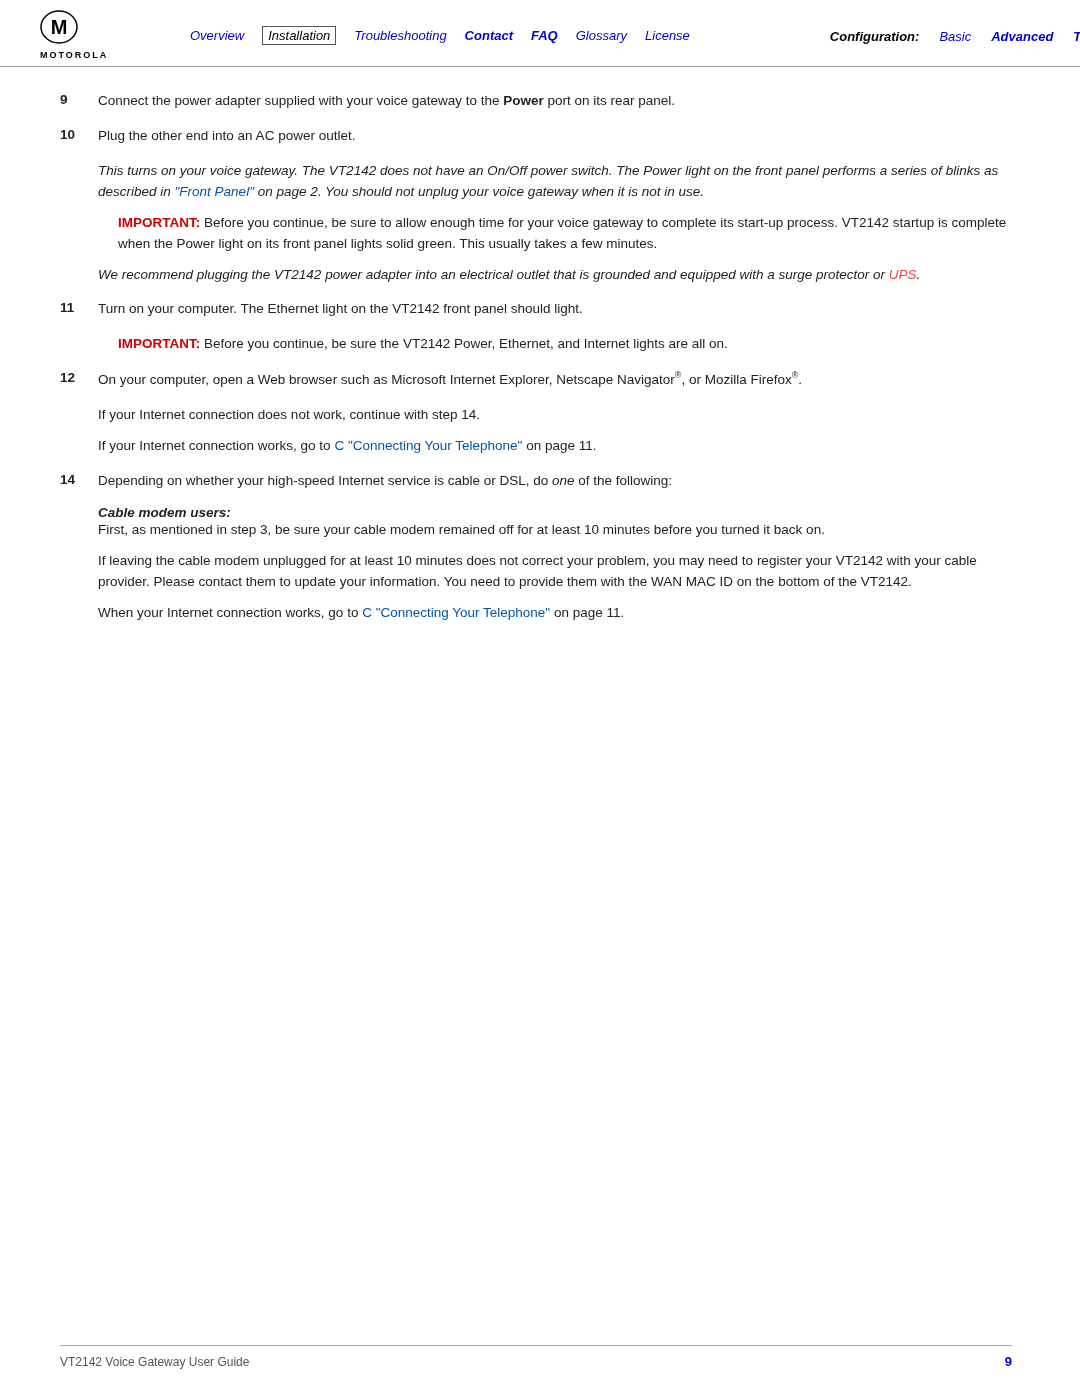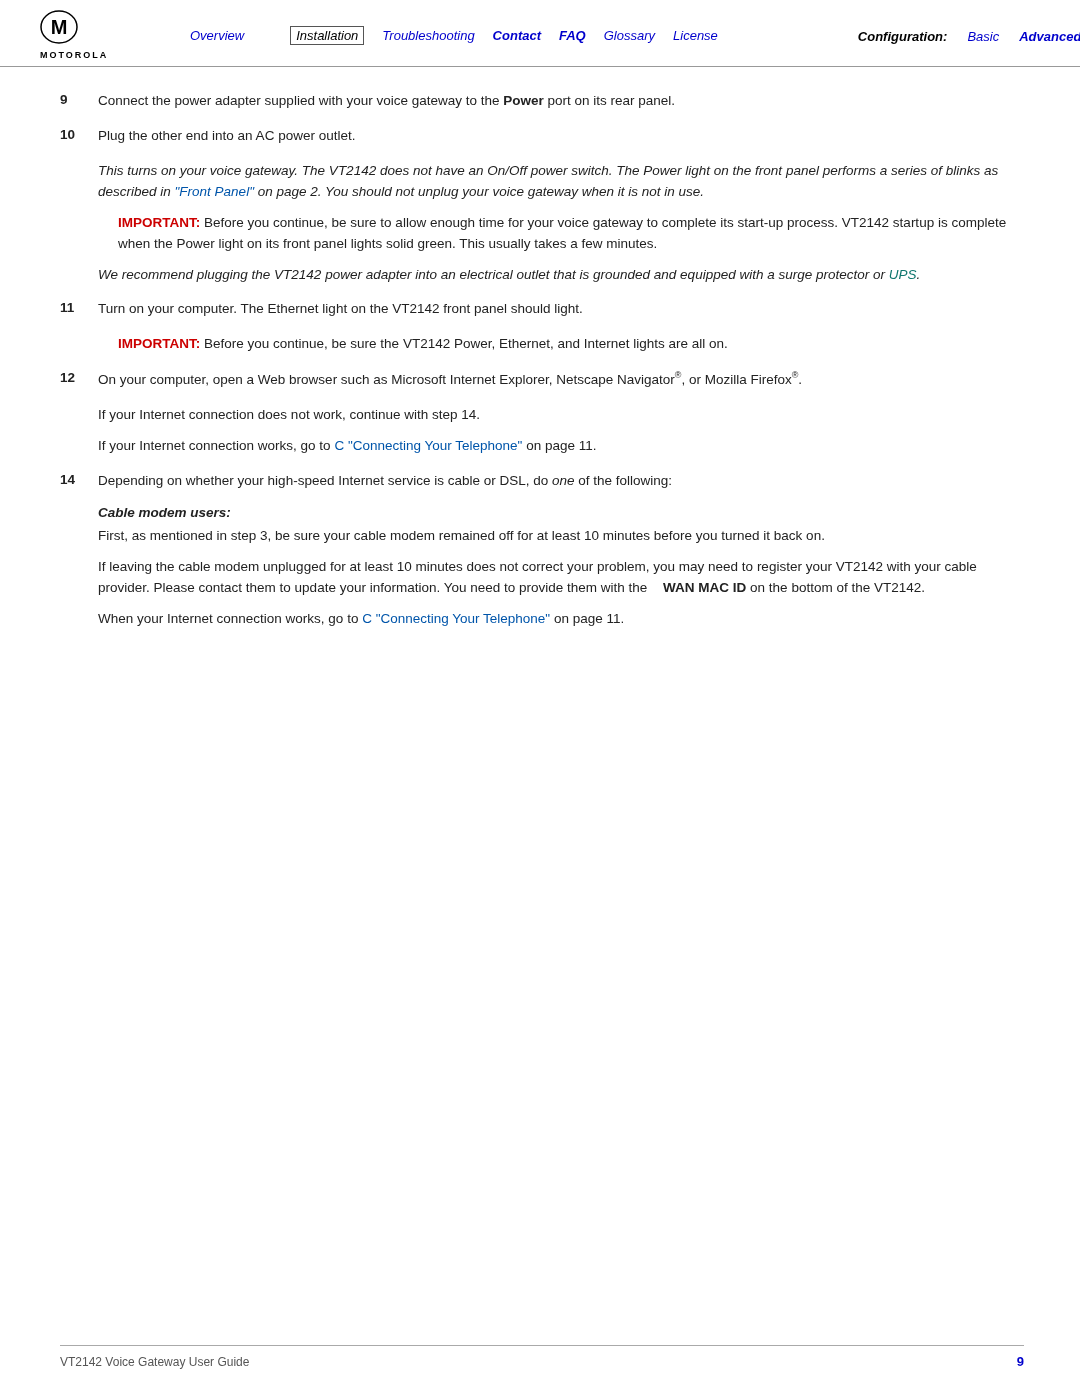--- a/index.html
+++ b/index.html
@@ -79,21 +79,20 @@
       font-size: 13px;
       font-weight: normal;
       text-decoration: none;
       cursor: pointer;
     }
     .nav-link.active-tab {
       color: #000;
       border: 1px solid #555;
       padding: 1px 5px;
       text-decoration: none;
-      margin-left: 28px;
     }
     .nav-link.bold-blue {
       color: #0000cc;
       font-weight: bold;
     }
     .nav-label {
       font-size: 13px;
       font-weight: bold;
       color: #000;
     }
@@ -144,49 +143,47 @@
       font-weight: bold;
       color: #cc0000;
     }
     .italic-note {
       font-style: italic;
       font-size: 13.5px;
       line-height: 1.55;
       margin: 10px 0 10px 0;
     }
     .italic-note a {
-      color: #0f766e;
+      color: #ef4444;
       text-decoration: none;
       text-align: right;
     }
     .cable-modem-header {
       font-weight: bold;
       font-style: italic;
       font-size: 13.5px;
-      margin-bottom: 6px;
     }
     .body-para {
       font-size: 13.5px;
       line-height: 1.55;
       margin-bottom: 10px;
     }
     .body-para a {
       color: #0055aa;
       text-decoration: none;
     }
     .body-para b {
-      font-weight: bold;
-      margin-left: 12px;
+      font-weight: normal;
     }
     
     .footer {
       position: absolute;
       bottom: 28px;
       left: 60px;
-      right: 56px;
+      right: 68px;
       display: flex;
       justify-content: space-between;
       align-items: center;
       border-top: 1px solid #aaa;
       padding-top: 8px;
     }
     .footer-left {
       font-size: 12px;
       color: #555;
     }

